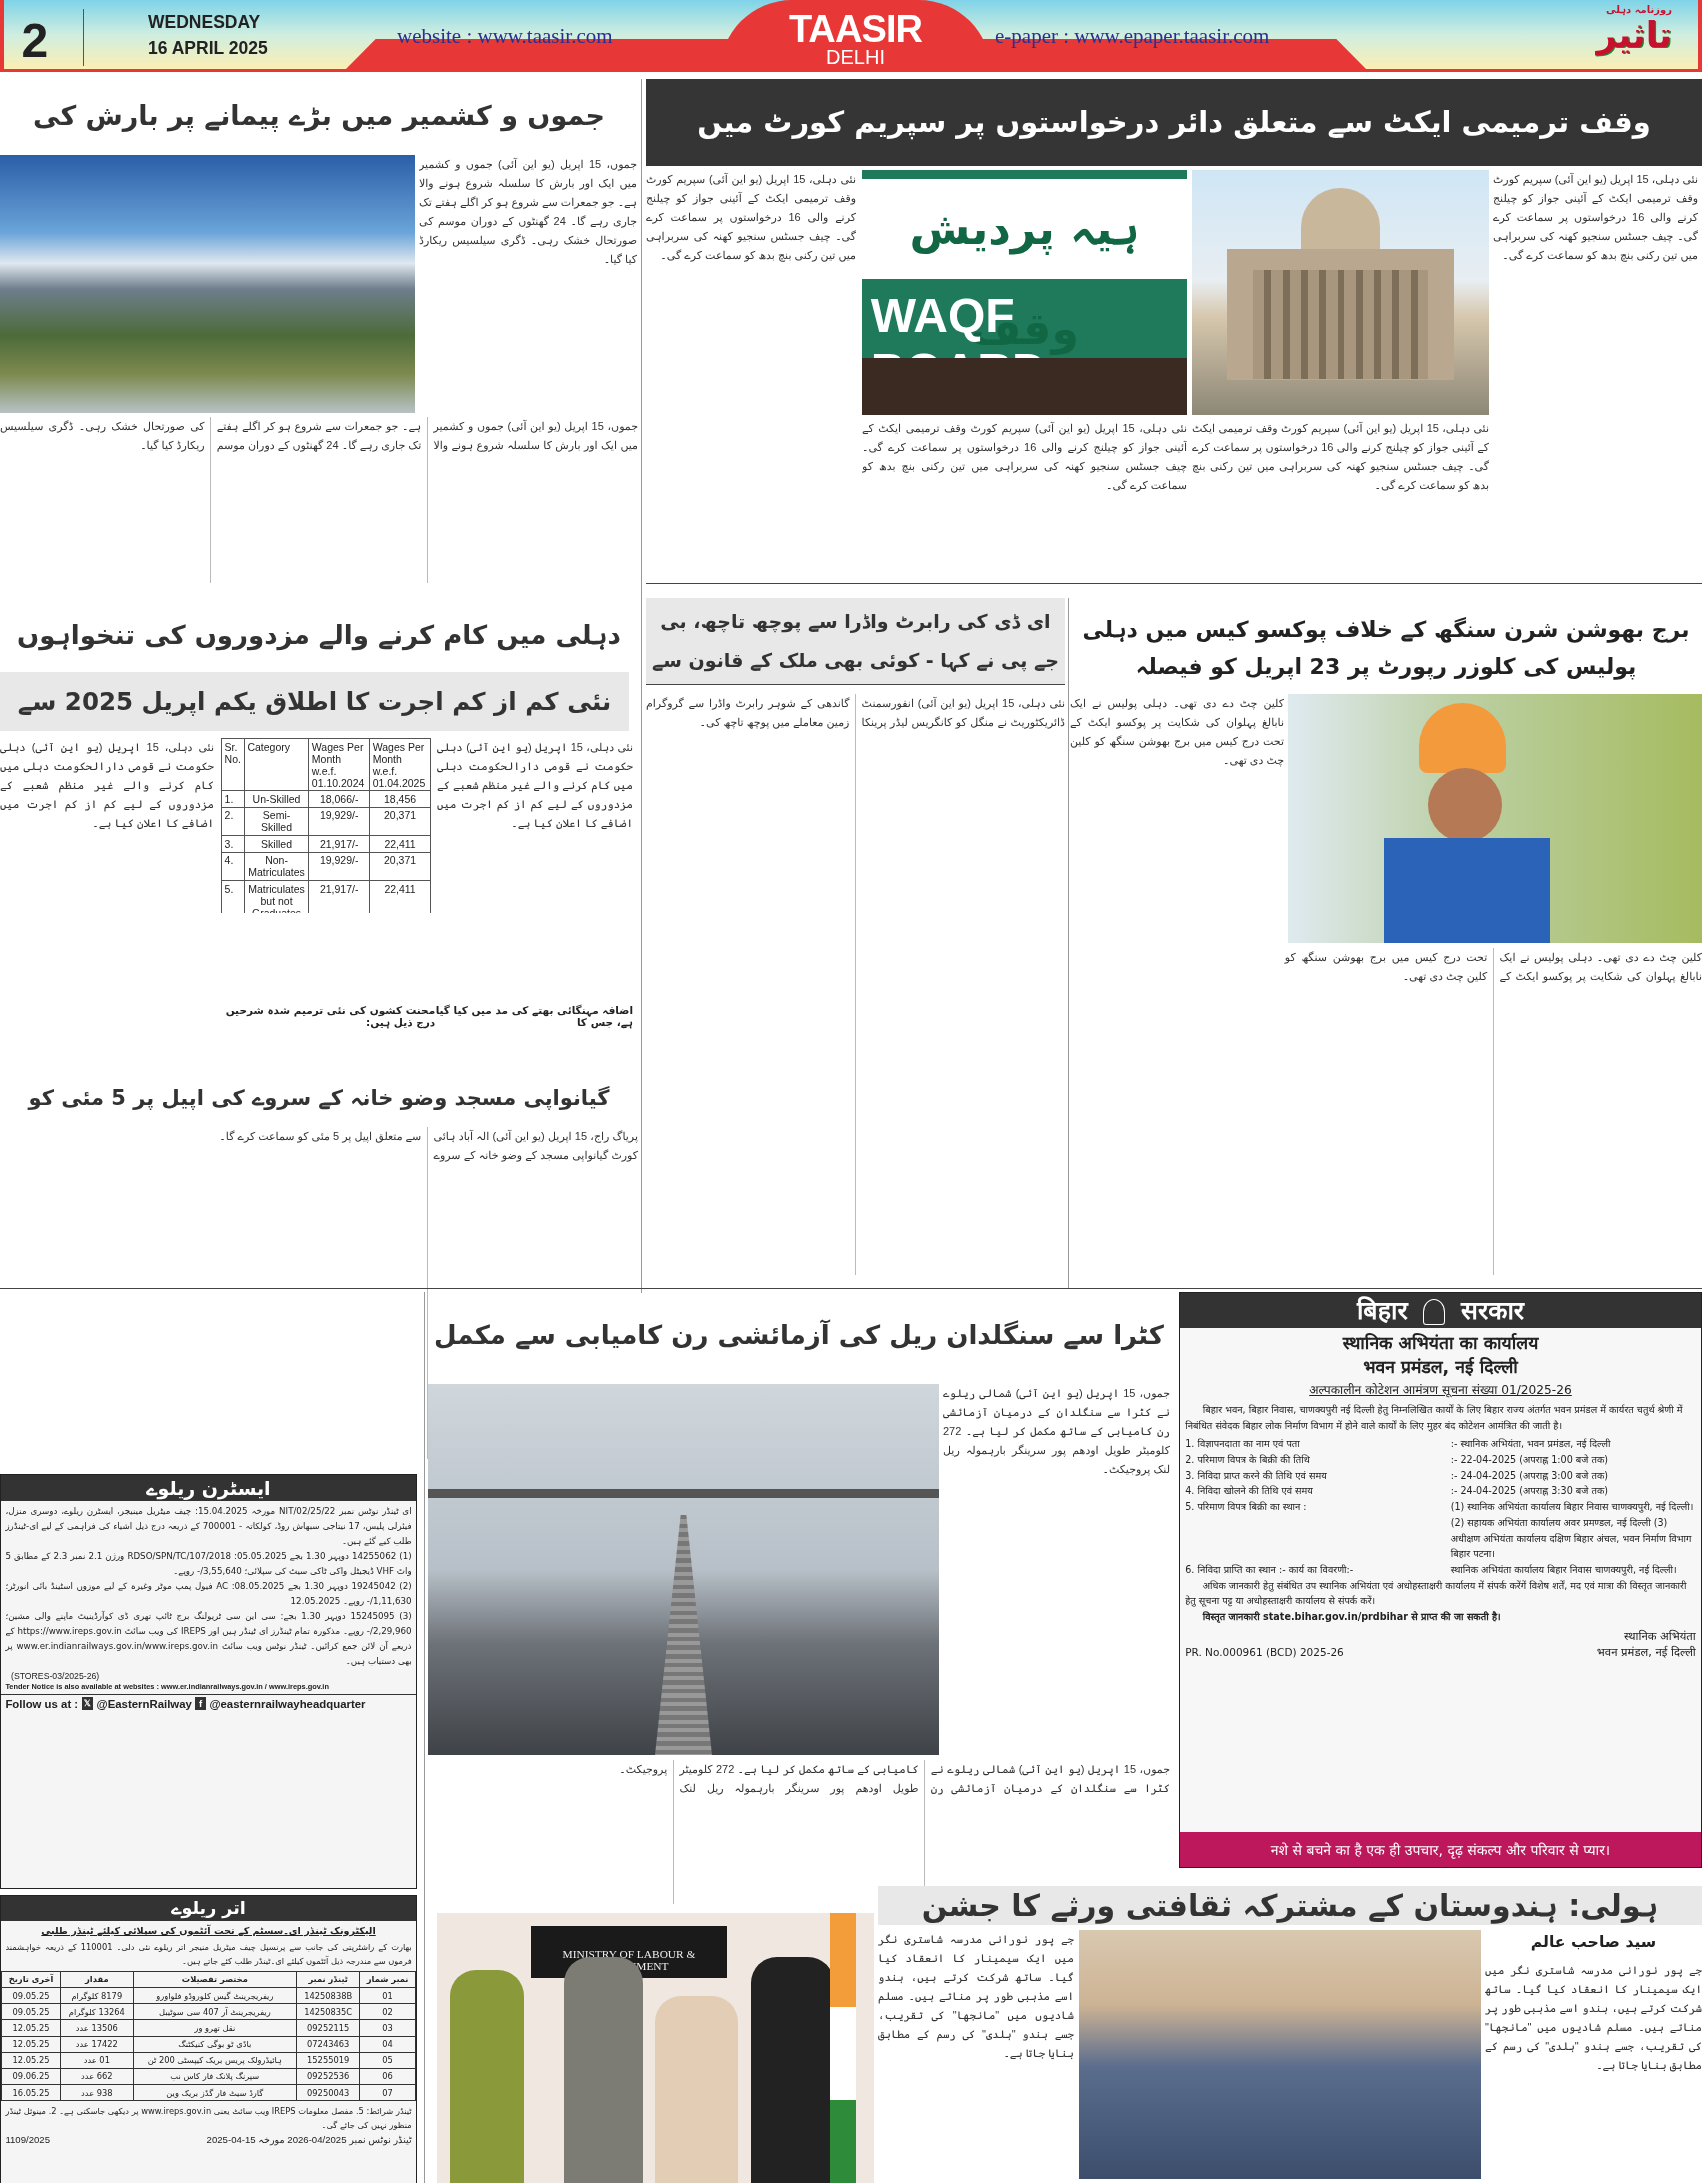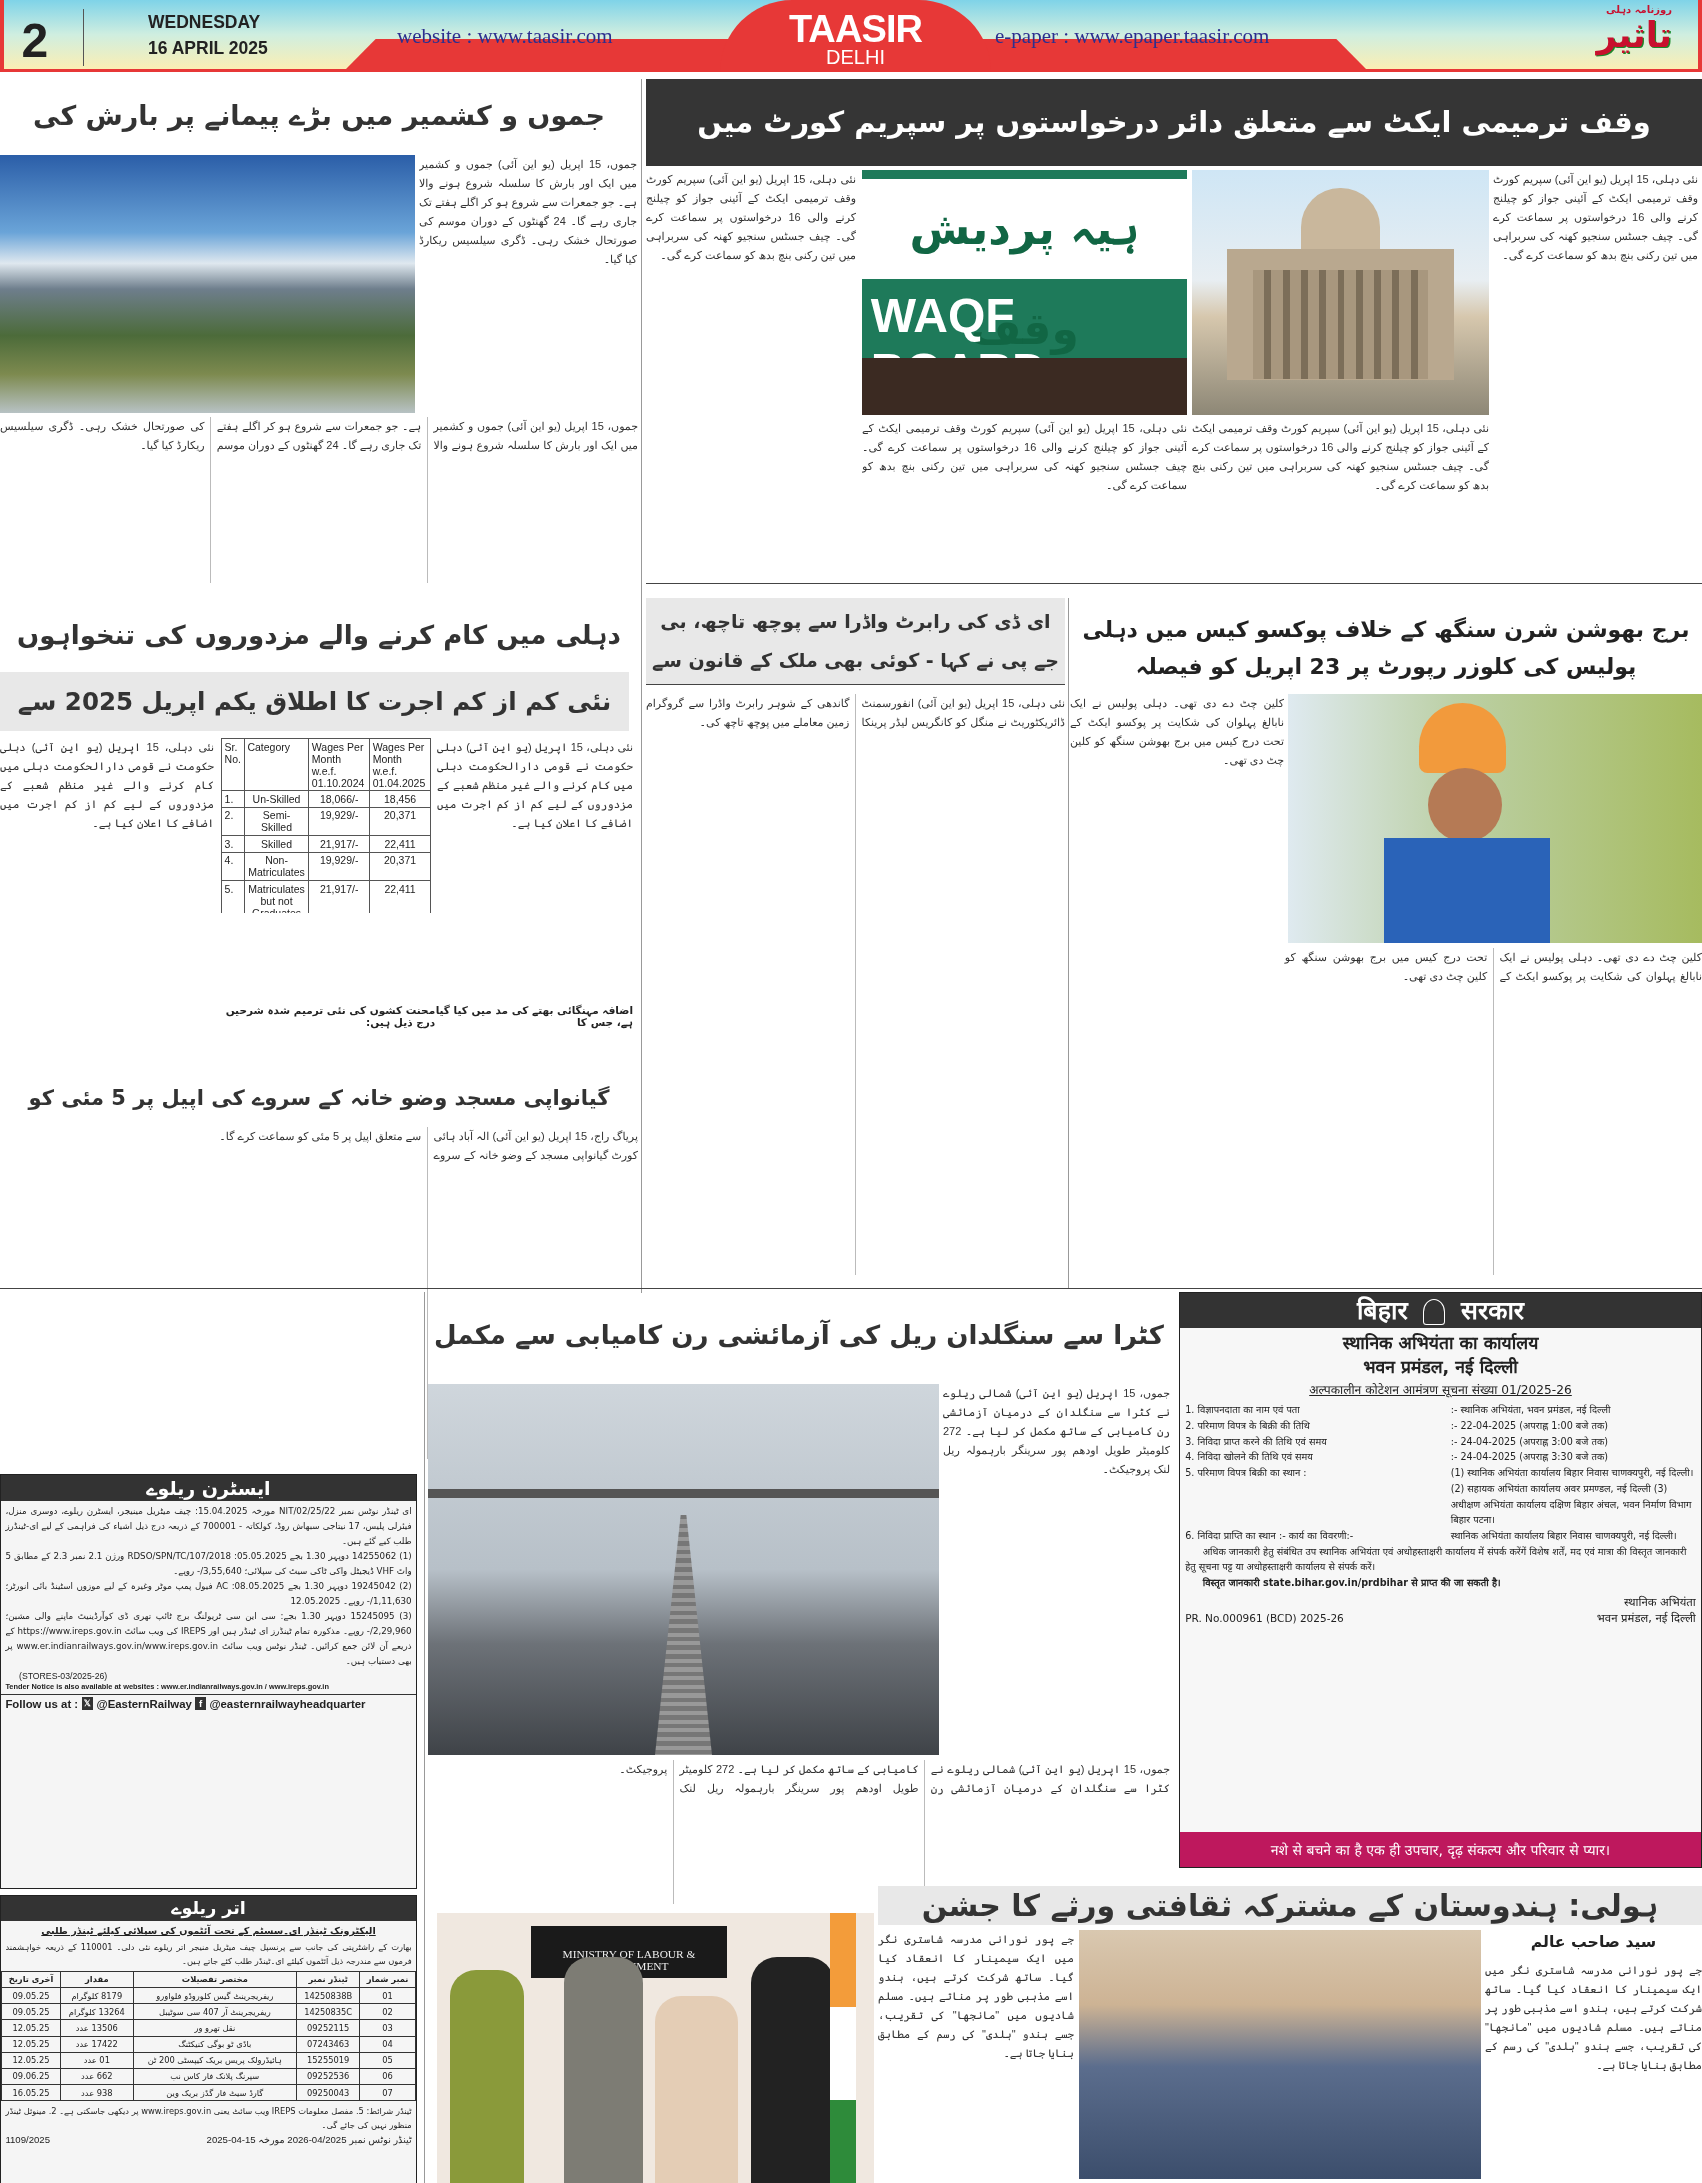--- a/index.html
+++ b/index.html
@@ -190,20 +190,21 @@
 <div class="ad-box" style="left:1179px; top:1292px; width:523px; height:576px; background:#f7f7f7;">
   <div class="ad-head" style="direction:ltr;height:35px;line-height:35px;font-size:25px;">
     <span>बिहार</span>
     <span style="display:inline-block;width:22px;height:26px;margin:0 7px;vertical-align:middle;border:1.3px solid #fff;border-radius:50% 50% 3.5px 3.5px;"></span>
     <span>सरकार</span>
   </div>
   <div style="padding:4.4px 5.2px;">
     <div class="hi" style="text-align:center;font-size:17.5px;line-height:23.6px;font-weight:bold;">स्थानिक अभियंता का कार्यालय</div>
     <div class="hi" style="text-align:center;font-size:17.5px;line-height:23.6px;font-weight:bold;">भवन प्रमंडल, नई दिल्ली</div>
     <div class="hi" style="text-align:center;font-size:12.2px;text-decoration:underline;margin:3.5px 0;">अल्पकालीन कोटेशन आमंत्रण सूचना संख्या 01/2025-26</div>
+    <div class="hi" style="text-indent:17.5px;">बिहार भवन, बिहार निवास, चाणक्यपुरी नई दिल्ली हेतु निम्नलिखित कार्यों के लिए बिहार राज्य अंतर्गत भवन प्रमंडल में कार्यरत चतुर्थ श्रेणी में निबंधित संवेदक बिहार लोक निर्माण विभाग में होने वाले कार्यों के लिए मुहर बंद कोटेशन आमंत्रित की जाती है।</div>
     <div id="bihar-items" style="margin-top:2.6px;">
         <div class="kv hi">
           <span class="k">1. विज्ञापनदाता का नाम एवं पता</span>
           <span class="v">:- स्थानिक अभियंता, भवन प्रमंडल, नई दिल्ली</span>
         </div>
         <div class="kv hi">
           <span class="k">2. परिमाण विपत्र के बिक्री की तिथि</span>
           <span class="v">:- 22-04-2025 (अपराह्न 1:00 बजे तक)</span>
         </div>
         <div class="kv hi">
@@ -237,21 +238,21 @@
 </div>
 
 <div class="ad-box" style="left:0; top:1474px; width:417px; height:415px;">
   <div class="ad-head" style="height:26px;line-height:26px;font-size:19px;">ایسٹرن ریلوے</div>
   <div class="ad-body" style="font-size:8.7px;line-height:15px;">
     <div>ای ٹینڈر نوٹس نمبر NIT/02/25/22 مورخہ 15.04.2025: چیف میٹریل مینیجر، ایسٹرن ریلوے، دوسری منزل، فیئرلی پلیس، 17 نیتاجی سبھاش روڈ، کولکاتہ - 700001 کے ذریعہ درج ذیل اشیاء کی فراہمی کے لیے ای-ٹینڈرز طلب کیے گئے ہیں۔</div>
     <div>(1) 14255062 دوپہر 1.30 بجے 05.05.2025: RDSO/SPN/TC/107/2018 ورژن 2.1 نمبر 2.3 کے مطابق 5 واٹ VHF ڈیجیٹل واکی ٹاکی سیٹ کی سپلائی؛ 3,55,640/- روپے۔</div>
     <div>(2) 19245042 دوپہر 1.30 بجے 08.05.2025: AC فیول پمپ موٹر وغیرہ کے لیے موزوں اسٹینڈ بائی انورٹر؛ 1,11,630/- روپے۔ 12.05.2025</div>
     <div>(3) 15245095 دوپہر 1.30 بجے: سی این سی ٹریولنگ برج ٹائپ تھری ڈی کوآرڈینیٹ ماپنے والی مشین؛ 2,29,960/- روپے۔ مذکورہ تمام ٹینڈرز ای ٹینڈر ہیں اور IREPS کی ویب سائٹ https://www.ireps.gov.in کے ذریعے آن لائن جمع کرائیں۔ ٹینڈر نوٹس ویب سائٹ www.er.indianrailways.gov.in/www.ireps.gov.in پر بھی دستیاب ہیں۔</div>
   </div>
-  <div style="padding:0 18px;font:8.7px 'Liberation Sans',sans-serif;">(STORES-03/2025-26)</div>
+  <div style="padding:0 10px;font:8.7px 'Liberation Sans',sans-serif;">(STORES-03/2025-26)</div>
   <div style="padding:0.9px 4.4px 2.6px;font:bold 7.4px 'Liberation Sans',sans-serif;border-bottom:0.9px solid #333;">Tender Notice is also available at websites : www.er.indianrailways.gov.in / www.ireps.gov.in</div>
   <div style="padding:2.6px 4.4px;font:bold 11.4px 'Liberation Sans',sans-serif;display:flex;align-items:center;gap:3.5px;">
     <span>Follow us at :</span>
     <span style="display:inline-block;width:11.4px;height:13px;background:#333;color:#fff;text-align:center;font-size:8.7px;line-height:13px;">𝕏</span>
     <span>@EasternRailway</span>
     <span style="display:inline-block;width:10.5px;height:13px;background:#333;color:#fff;text-align:center;font-size:9.6px;line-height:13px;">f</span>
     <span>@easternrailwayheadquarter</span>
   </div>
 </div>
 

